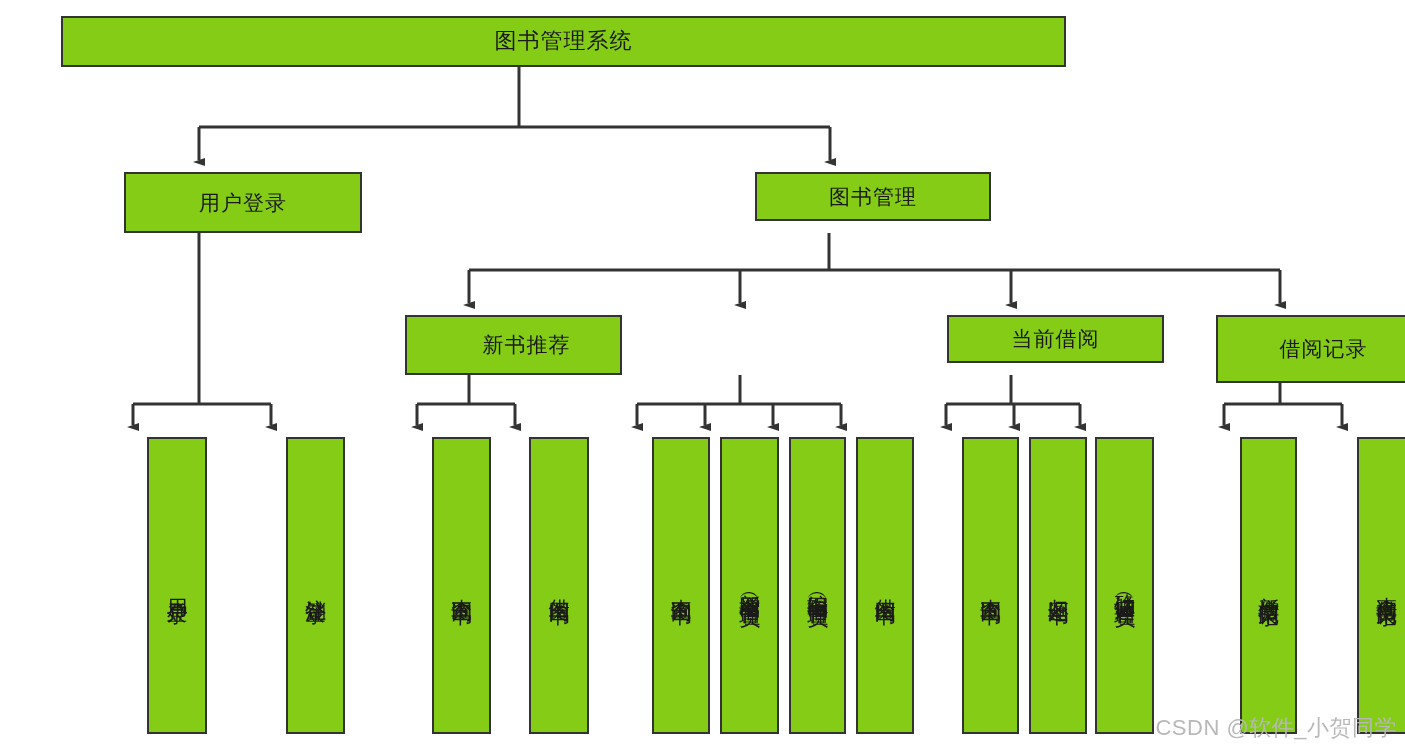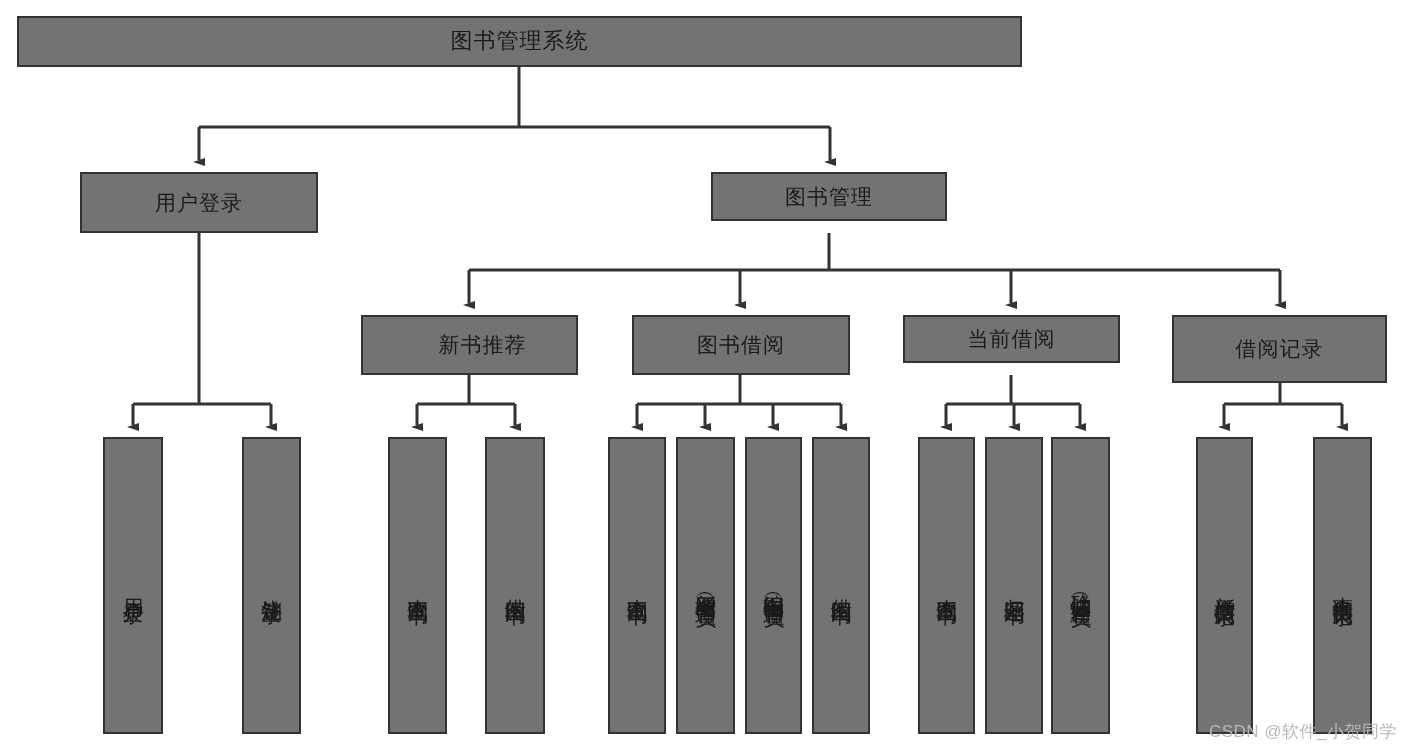--- a/index.html
+++ b/index.html
@@ -15,25 +15,26 @@
     position: relative;
     width: 1405px;
     height: 747px;
     background: #ffffff;
     overflow: hidden;
   }
   .node {
     position: absolute;
     box-sizing: border-box;
     border: 2px solid #333333;
-    background: #737373;
+    background: #84cc16;
     display: flex;
     align-items: center;
     justify-content: center;
     color: #1a1a1a;
+    margin-left: 44px;
   }
   .node.horiz {
     font-size: 21px;
     letter-spacing: 1px;
     line-height: 1.2;
   }
   .node.vert {
     writing-mode: vertical-rl;
     text-orientation: upright;
     font-size: 21px;
@@ -56,21 +57,21 @@
     left: 0;
     top: 0;
     width: 1405px;
     height: 747px;
     pointer-events: none;
   }
   .wm {
     position: absolute;
     right: 8px;
     bottom: 4px;
-    font-size: 17px;
+    font-size: 22px;
     color: #b8b8b8;
     letter-spacing: 0.5px;
     white-space: nowrap;
   }
 </style>
 </head>
 <body>
 
 <div id="canvas">
 
@@ -131,23 +132,20 @@
   <div class="node horiz" style="left:80px; top:172px; width:238px; height:61px;">
     <span class="nlabel">用户登录</span>
   </div>
   <div class="node horiz" style="left:711px; top:172px; width:236px; height:49px;">
     <span class="nlabel">图书管理</span>
   </div>
 
   <div class="node horiz" style="left:361px; top:315px; width:217px; height:60px;padding-left:26px;">
     <span class="nlabel">新书推荐</span>
   </div>
-  <div class="node horiz" style="left:632px; top:315px; width:218px; height:60px;">
-    <span class="nlabel">图书借阅</span>
-  </div>
   <div class="node horiz" style="left:903px; top:315px; width:217px; height:48px;">
     <span class="nlabel">当前借阅</span>
   </div>
   <div class="node horiz" style="left:1172px; top:315px; width:215px; height:68px;">
     <span class="nlabel">借阅记录</span>
   </div>
 
   <div class="node vert" style="left:103px; top:437px; width:60px; height:297px;">
     <span class="nlabel">用户登录</span>
   </div>

